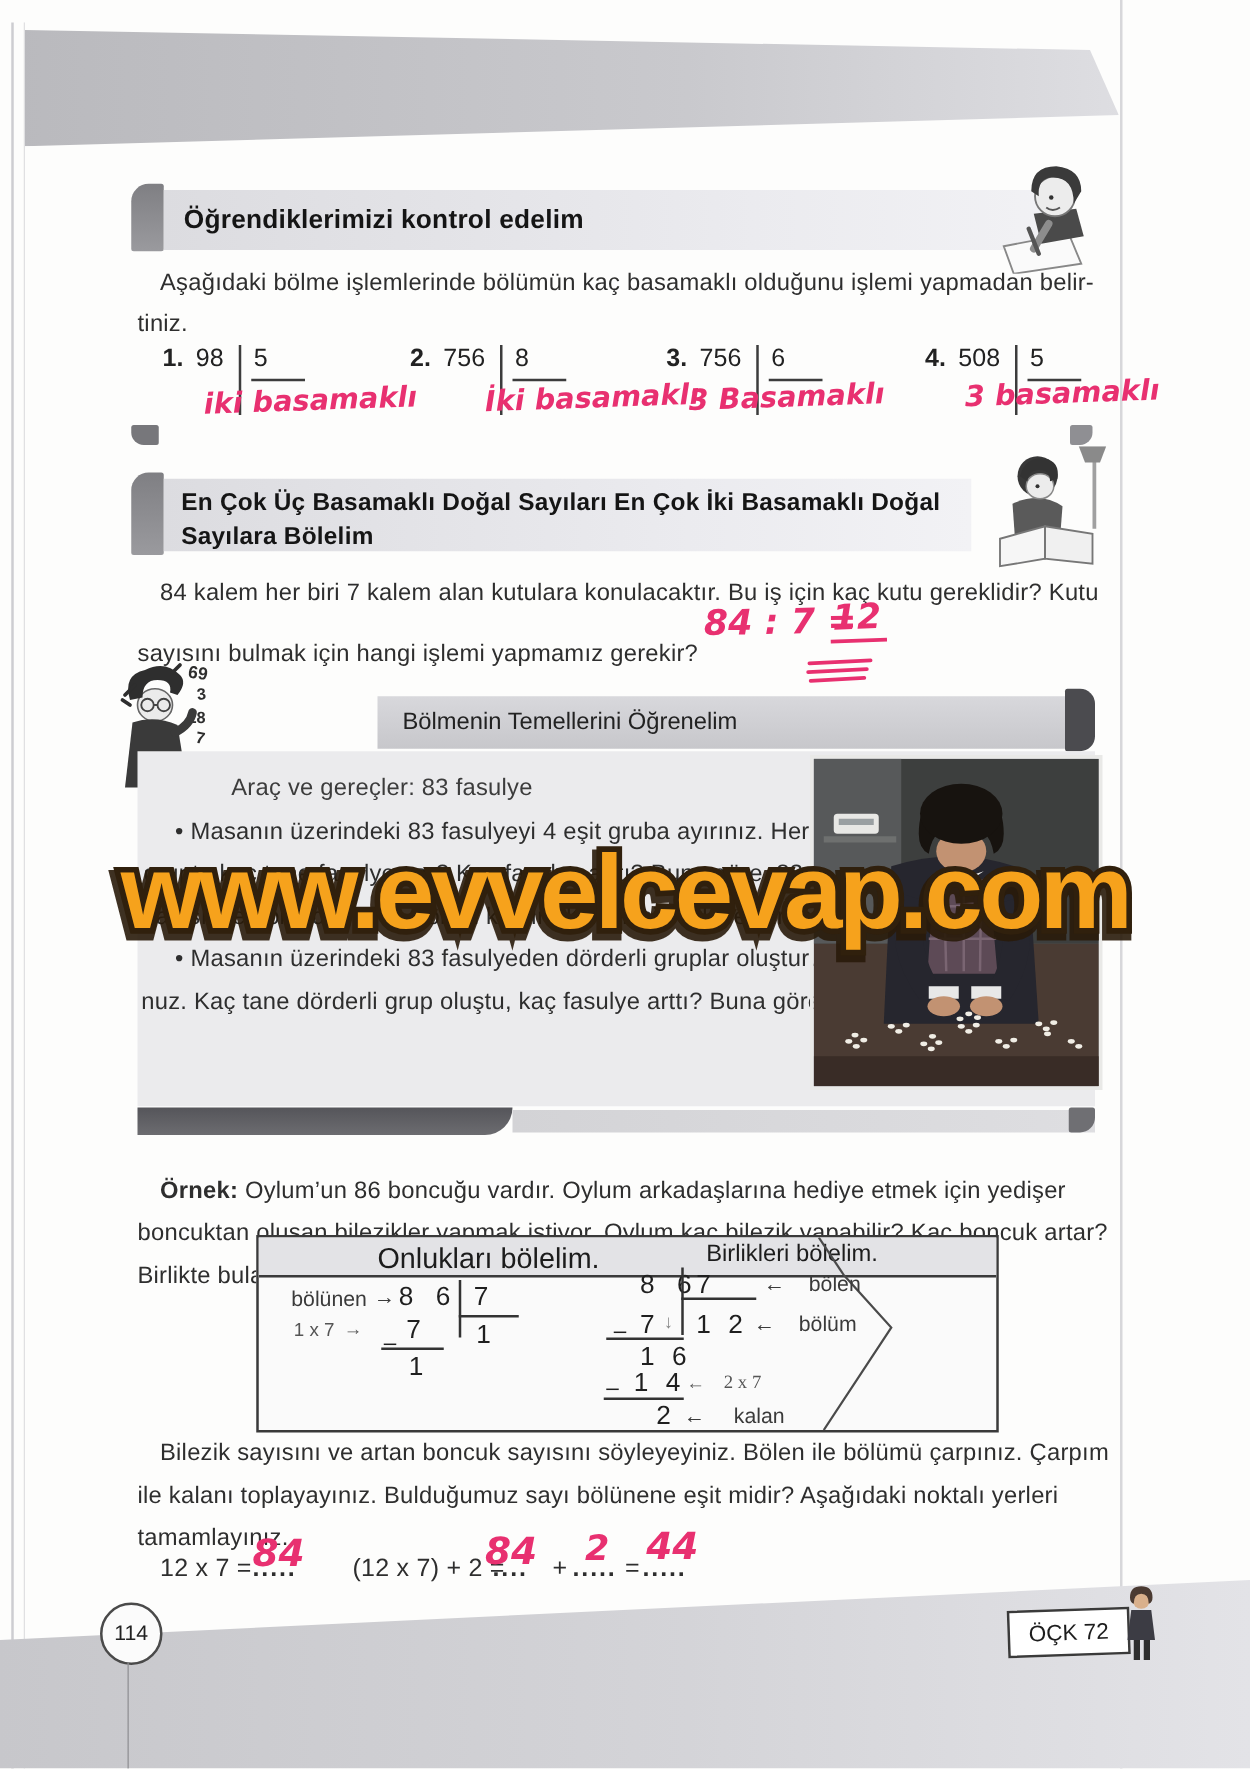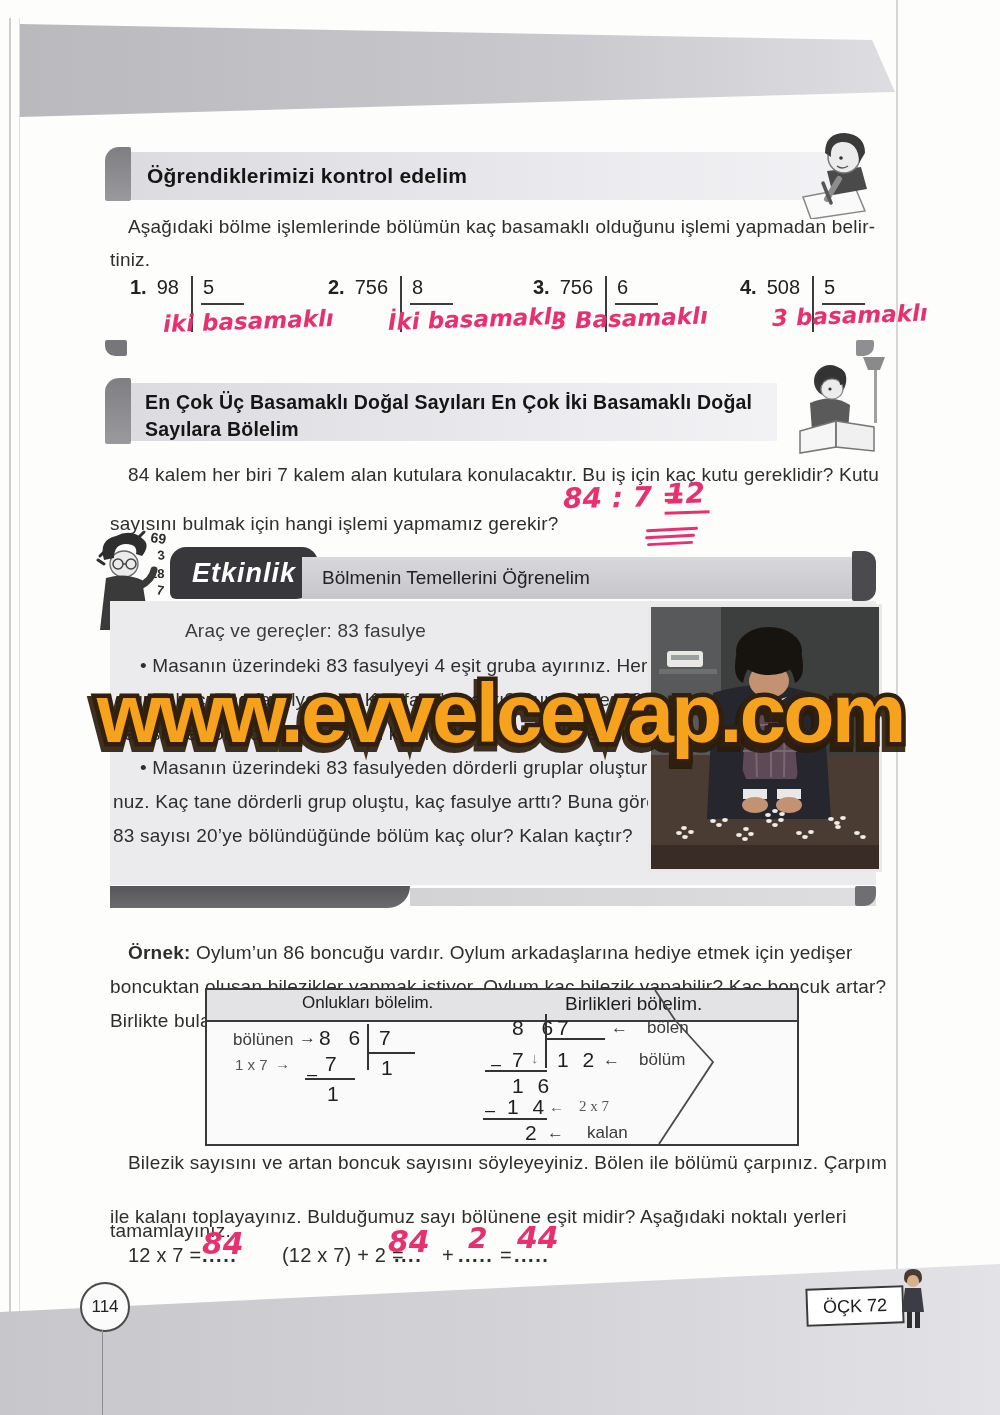--- a/index.html
+++ b/index.html
@@ -142,35 +142,31 @@
     <path d="M8 30 L16 22 M12 38 L6 34 M46 12 L52 6" stroke="#2e2e2e" stroke-width="3" stroke-linecap="round"></path>
     <circle cx="26" cy="38" r="5" fill="none" stroke="#444" stroke-width="1.5"></circle>
     <circle cx="39" cy="38" r="5" fill="none" stroke="#444" stroke-width="1.5"></circle>
     <line x1="31" y1="38" x2="34" y2="38" stroke="#444" stroke-width="1.5"></line>
     <path d="M14 52 Q32 46 50 54 L58 104 L8 104 Z" fill="#3a3a3a"></path>
     <path d="M48 60 Q60 54 62 44" stroke="#3a3a3a" stroke-width="7" stroke-linecap="round" fill="none"></path>
     <ellipse cx="48" cy="112" rx="14" ry="13" fill="#dcdcdc" stroke="#666" stroke-width="1.3"></ellipse>
     <path d="M42 102 Q48 96 54 102" stroke="#666" stroke-width="1.5" fill="none"></path>
   </svg>
 
-  <div class="badge" style="left:170px;top:547px;width:148px;height:52px;">
-    <span>Etkinlik</span>
-  </div>
   <div class="etk-bar" style="left:302px;top:557px;width:556px;height:42px;"></div>
   <div class="abs" style="left:322px;top:567px;font-size:19px;color:#222;">Bölmenin Temellerini Öğrenelim</div>
   <div class="nub" style="left:852px;top:551px;width:24px;height:50px;border-radius:2px 12px 12px 2px;background:#4b4b4f;"></div>
 
   <div class="act-box" style="left:110px;top:601px;width:766px;height:284px;"></div>
   <div class="abs t" style="left:185px;top:620px;color:#3c3c3c;">Araç ve gereçler: 83 fasulye</div>
   <div class="abs t" style="left:140px;top:655px;">• Masanın üzerindeki 83 fasulyeyi 4 eşit gruba ayırınız. Her</div>
   <div class="abs t" style="left:115px;top:689px;">grupta kaç tane fasulye var? Kaç fasulye arttı? Buna göre, 83</div>
   <div class="abs t" style="left:115px;top:723px;">sayısı 4'e bölündüğünde bölüm kaçtır? Kalan işi söyleyebilir misiniz?</div>
   <div class="abs t" style="left:140px;top:757px;">• Masanın üzerindeki 83 fasulyeden dörderli gruplar oluşturu-</div>
   <div class="abs t" style="left:113px;top:791px;">nuz. Kaç tane dörderli grup oluştu, kaç fasulye arttı? Buna göre,</div>
-  <div class="abs t" style="left:113px;top:825px;">83 sayısı 20’ye bölündüğünde bölüm kaç olur? Kalan kaçtır?</div>
 
   <svg class="abs" style="left:648px;top:604px;border:3px solid #e9e9e7;" width="228" height="262" viewBox="0 0 228 262">
     <rect width="228" height="262" fill="#5d5d5f"></rect>
     <rect x="0" y="0" width="228" height="148" fill="#3d3f3e"></rect>
     <rect x="0" y="0" width="70" height="148" fill="#57595a"></rect>
     <rect x="8" y="62" width="58" height="5" fill="#6e706f"></rect>
     <rect x="16" y="44" width="36" height="16" rx="3" fill="#e8e8e5"></rect>
     <rect x="20" y="48" width="28" height="5" fill="#9aa0a2"></rect>
     <rect x="0" y="148" width="228" height="114" fill="#4a3b33"></rect>
     <rect x="0" y="238" width="228" height="24" fill="#392c26"></rect>
@@ -225,21 +221,21 @@
     <text x="498" y="80" text-anchor="middle" font-family="DejaVu Serif, serif" font-size="84" font-weight="bold" fill="#2a1b0b" stroke="#2a1b0b" stroke-width="12" letter-spacing="-3" opacity="0.9">www.evvelcevap.com</text>
     <text x="500" y="76" text-anchor="middle" font-family="DejaVu Serif, serif" font-size="84" font-weight="bold" fill="#f6a21c" stroke="#30200d" stroke-width="9" paint-order="stroke" letter-spacing="-3">www.evvelcevap.com</text>
   </svg>
 
   <div class="abs t" style="left:128px;top:942px;"><span class="bold">Örnek:</span><span> Oylum’un 86 boncuğu vardır. Oylum arkadaşlarına hediye etmek için yedişer</span></div>
   <div class="abs t" style="left:110px;top:976px;">boncuktan oluşan bilezikler yapmak istiyor. Oylum kaç bilezik yapabilir? Kaç boncuk artar?</div>
   <div class="abs t" style="left:110px;top:1010px;">Birlikte bulalım.</div>
 
   <div id="divtable">
     <div class="th-row"></div>
-    <div class="abs" style="left:95px;top:3px;font-size:17px;color:#1c1c1c;">Onlukları bölelim.</div>
+    <div class="abs" style="left:95px;top:3px;font-size:23px;color:#1c1c1c;">Onlukları bölelim.</div>
     <div class="abs" style="left:358px;top:3px;font-size:19px;color:#1c1c1c;">Birlikleri bölelim.</div>
     <svg class="abs" style="left:0;top:0;" width="590" height="154" viewBox="0 0 590 154">
       <polyline points="448,0 468,30" fill="none" stroke="#4a4a4a" stroke-width="1.8"></polyline>
       <polyline points="468,30 506,72 452,154" fill="none" stroke="#4a4a4a" stroke-width="1.8"></polyline>
     </svg>
 
     <div class="abs small-lab" style="left:26px;top:40px;">bölünen</div>
     <div class="abs small-lab" style="left:92px;top:38px;">→</div>
     <div class="abs num" style="left:112px;top:36px;letter-spacing:6px;">8 6</div>
     <div class="vrule" style="left:160px;top:34px;height:46px;"></div>
@@ -271,21 +267,21 @@
     <div class="abs num" style="left:300px;top:105px;letter-spacing:4px;">1 4</div>
     <div class="abs tiny-lab" style="left:342px;top:108px;">←</div>
     <div class="abs tiny-lab" style="left:372px;top:108px;font-family:Liberation Serif, serif;">2 x 7</div>
     <div class="rule" style="left:276px;top:128px;width:64px;"></div>
     <div class="abs num" style="left:318px;top:131px;">2</div>
     <div class="abs small-lab" style="left:340px;top:133px;">←</div>
     <div class="abs small-lab" style="left:380px;top:133px;">kalan</div>
   </div>
 
   <div class="abs t" style="left:128px;top:1152px;">Bilezik sayısını ve artan boncuk sayısını söyleyeyiniz. Bölen ile bölümü çarpınız. Çarpım</div>
-  <div class="abs t" style="left:110px;top:1186px;margin-top:20px;">ile kalanı toplayayınız. Bulduğumuz sayı bölünene eşit midir? Aşağıdaki noktalı yerleri</div>
+  <div class="abs t" style="left:110px;top:1186px;">ile kalanı toplayayınız. Bulduğumuz sayı bölünene eşit midir? Aşağıdaki noktalı yerleri</div>
   <div class="abs t" style="left:110px;top:1220px;">tamamlayınız.</div>
 
   <div class="abs t" style="left:128px;top:1244px;font-size:20px;">12 x 7 =</div>
   <div class="abs dots" style="left:202px;top:1244px;">.....</div>
   <div class="abs hw" style="left:202px;top:1226px;font-size:30px;">84</div>
   <div class="abs t" style="left:282px;top:1244px;font-size:20px;">(12 x 7) + 2 =</div>
   <div class="abs dots" style="left:394px;top:1244px;">....</div>
   <div class="abs hw" style="left:388px;top:1224px;font-size:30px;">84</div>
   <div class="abs t" style="left:442px;top:1244px;font-size:20px;">+</div>
   <div class="abs dots" style="left:458px;top:1244px;">.....</div>

